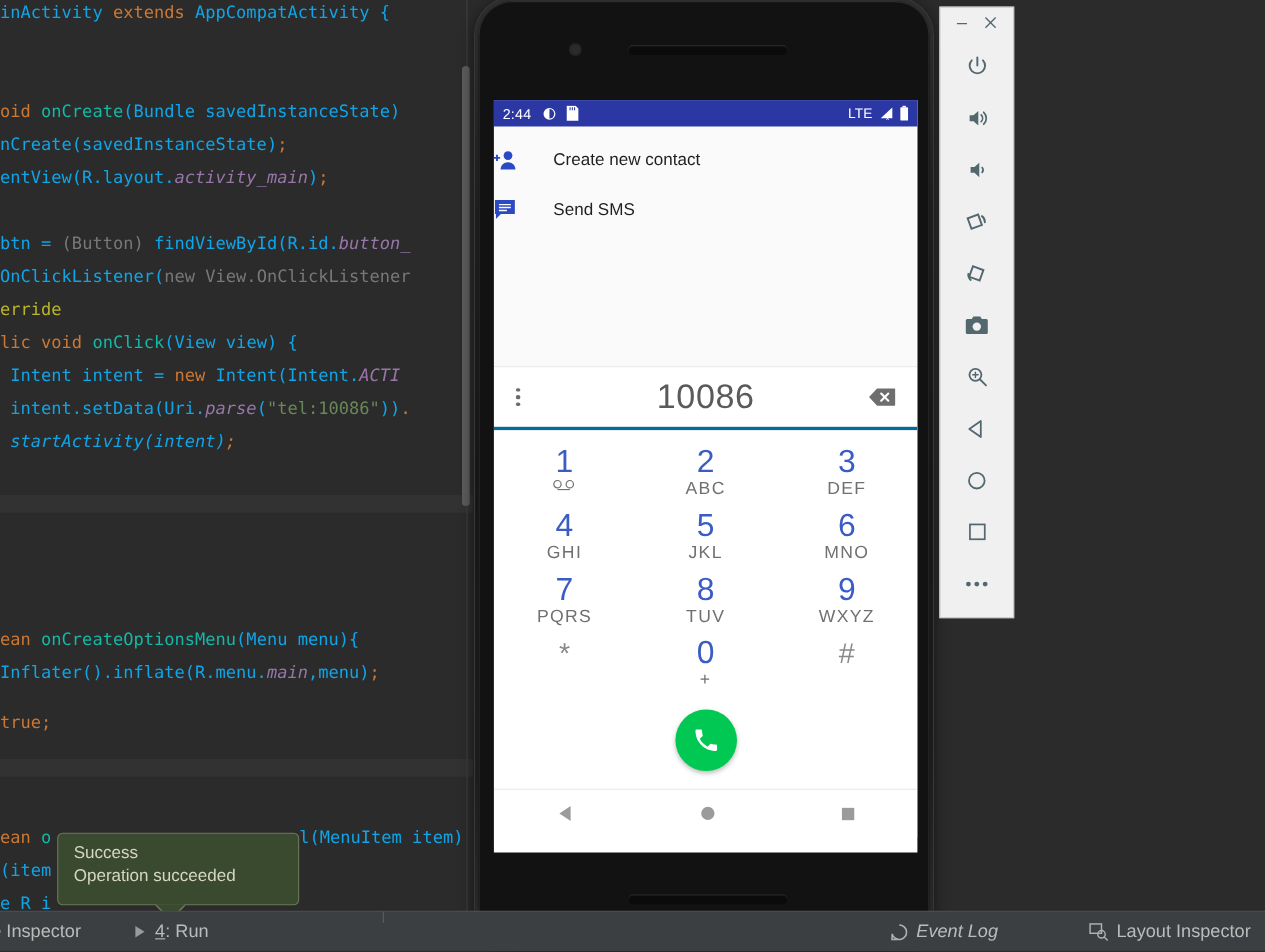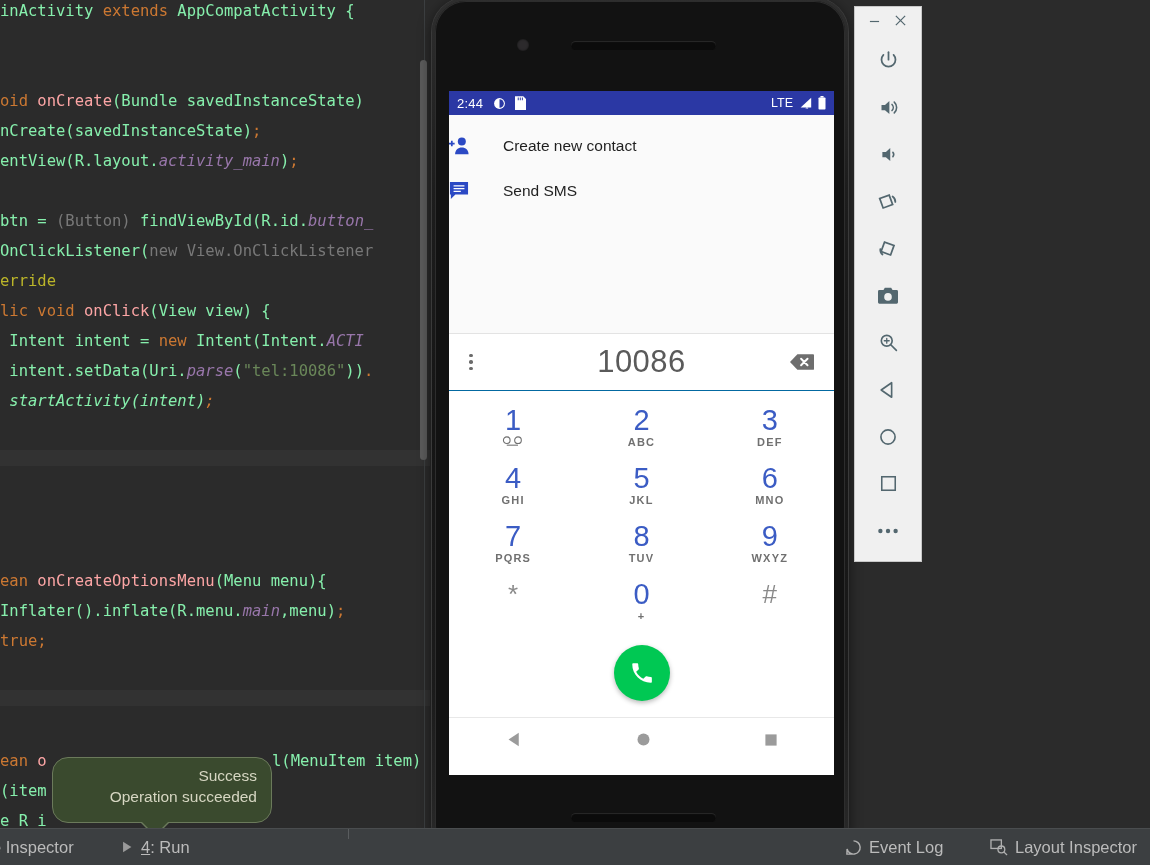--- a/index.html
+++ b/index.html
@@ -11,42 +11,42 @@
   .editor{
     position:absolute; left:0; top:0; width:430px; height:838px;
     background:#2b2b2b; overflow:hidden;
   }
   .code-line{
     position:absolute; left:0; white-space:pre;
     font-family:"DejaVu Sans Mono","Liberation Mono",monospace;
     font-size:15.5px; letter-spacing:0px; color:#a9b7c6;
   }
   .k{ color:#cc7832; }       
-  .p{ color:#86efac; }       
+  .p{ color:#0ea5e9; }       
   .d{ color:#6a8759; }       
-  .f{ color:#fca5a5; }       
+  .f{ color:#14b8a6; }       
   .g{ color:#787878; }       
   .v{ color:#9876aa; font-style:italic; }  
   .an{ color:#bbb529; }
 
   .editor-band{
     position:absolute; left:0; width:430px; height:16px; background:#323232;
   }
   .editor-scroll{
     position:absolute; top:0; width:7px; background:#5b5b5b; border-radius:4px;
   }
   .editor-rightline{
     position:absolute; left:424px; top:0; width:1px; height:838px; background:#3c3f41;
   }
 
   
   .balloon{
     position:absolute; left:52px; top:757px; width:220px; height:66px;
-    background:#3a4a2e; border:1px solid #6b7a5b; border-radius:16px;
-    padding:7px 14px 0 14px; color:#d6d6c2; z-index:40;text-align:right;
+    background:#3a4a2e; border:1px solid #6b7a5b; border-radius:5px;
+    padding:7px 14px 0 14px; color:#d6d6c2; z-index:40;
   }
   .balloon .t1{ font-size:15.5px; line-height:21px; }
   .balloon .t2{ font-size:15.5px; line-height:21px; }
   .balloon:after{
     content:""; position:absolute; left:89px; bottom:-13px;
     border-left:13px solid transparent; border-right:13px solid transparent;
     border-top:13px solid #3a4a2e;
   }
   .balloon:before{
     content:""; position:absolute; left:88px; bottom:-15px;
@@ -108,37 +108,37 @@
   
   .menulist{ background:#fafafa; padding-top:8px; height:218px; }
   .menu-row{ display:flex; align-items:center; height:45px; }
   .menu-row .mi{ width:30px; display:flex; align-items:center; }
   .menu-row .mlabel{ margin-left:24px; font-size:15.5px; color:#1f1f1f; }
 
   
   .dial-divider{ height:1px; background:#e3e3e3; }
   .dial-head{
     height:57px; display:flex; align-items:center; background:#fff; position:relative;
-    border-bottom:1px solid #0369a1;
+    border-bottom:3px solid #0369a1;
   }
   .kebab{ position:absolute; left:20px; display:flex; flex-direction:column; gap:3px; }
   .kebab i{ width:3.5px; height:3.5px; border-radius:50%; background:#6b6b6b; display:block; }
   .dial-number{
     width:100%; text-align:center; font-size:31px; color:#5a5a5a;
     font-family:"Liberation Sans",sans-serif; letter-spacing:.5px;
   }
   .backspace{ position:absolute; right:20px; }
 
   
   .keypad{ background:#fff; padding-top:6px; }
   .keyrow{ display:flex; }
   .key{ flex:1; height:58px; display:flex; flex-direction:column; align-items:center; justify-content:center; }
   .key .kd{ font-size:29px; color:#3b5cc4; line-height:30px; font-weight:300; }
   .key .kd.sym{ color:#8a8a8a; font-size:26px; }
-  .key .kl{ font-size:11px; color:#707070; letter-spacing:1.2px; margin-top:1px; height:12px;font-weight:bold; }
+  .key .kl{ font-size:16px; color:#707070; letter-spacing:1.2px; margin-top:1px; height:12px; }
   .callwrap{ height:88px; display:flex; align-items:center; justify-content:center; background:#fff; }
   .callbtn{
     width:56px; height:56px; border-radius:50%; background:#00c853;
     display:flex; align-items:center; justify-content:center;
     box-shadow:0 2px 5px rgba(0,0,0,.28);
   }
   .navbar{
     height:44px; border-top:1px solid #e8e8e8; background:#fff;
     display:flex; align-items:center; justify-content:space-around;
   }
@@ -168,21 +168,21 @@
         <div class="code-line" style="top: 152px;"><span class="p">entView(R.layout.</span><span class="v">activity_main</span><span class="p">)</span><span class="k">;</span></div>
         <div class="code-line" style="top: 212px;"><span class="p">btn = </span><span class="g">(Button)</span><span class="p"> findViewById(R.id.</span><span class="v">button_</span></div>
         <div class="code-line" style="top: 242px;"><span class="p">OnClickListener(</span><span class="g">new View.OnClickListener</span></div>
         <div class="code-line" style="top: 272px;"><span class="an">erride</span></div>
         <div class="code-line" style="top: 302px;"><span class="k">lic </span><span class="k">void </span><span class="f">onClick</span><span class="p">(View view) {</span></div>
         <div class="code-line" style="top: 332px;"><span class="p"> Intent intent = </span><span class="k">new</span><span class="p"> Intent(Intent.</span><span class="v">ACTI</span></div>
         <div class="code-line" style="top: 362px;"><span class="p"> intent.setData(Uri.</span><span class="v">parse</span><span class="p">(</span><span class="d">"tel:10086"</span><span class="p">))</span><span class="k">.</span></div>
         <div class="code-line" style="top: 392px; font-style: italic;"><span class="p"> startActivity(intent)</span><span class="k">;</span></div>
         <div class="code-line" style="top: 572px;"><span class="k">ean </span><span class="f">onCreateOptionsMenu</span><span class="p">(Menu menu){</span></div>
         <div class="code-line" style="top: 602px;"><span class="p">Inflater().inflate(R.menu.</span><span class="v">main</span><span class="p">,menu)</span><span class="k">;</span></div>
-        <div class="code-line" style="top: 632px;"><span class="k">true</span><span class="k">;</span></div>
+        <div class="code-line" style="top: 648px;"><span class="k">true</span><span class="k">;</span></div>
         <div class="code-line" style="top: 752px;"><span class="k">ean </span><span class="f">o</span></div>
         <div class="code-line" style="top: 782px;"><span class="p">(item</span></div>
         <div class="code-line" style="top: 812px;"><span class="p">e </span><span class="p">R i</span></div>
         <div class="code-line" style="top: 752px; left: 272px;"><span class="p">l(MenuItem item)</span></div>
       </div>
     <div id="code-bands">
         <div class="editor-band" style="top: 450px; height: 16px;"></div>
         <div class="editor-band" style="top: 690px; height: 16px;"></div>
       </div>
     <div class="editor-rightline"></div>
@@ -460,21 +460,21 @@
           <span>e Inspector</span>
         </div>
         <div class="sb-item" style="left: 120px;">
           <span>
             <svg width="14" height="14" viewBox="0 0 16 16">
               <path d="M3.5 2 L13 8 L3.5 14 Z" fill="#9a9a9a"></path>
             </svg>
           </span>
           <span><span class="sb-underline">4</span>: Run</span>
         </div>
-        <div class="sb-item" style="left: 845px;">
+        <div class="sb-item" style="left: 809px; font-style: italic;">
           <span>
             <svg width="17" height="17" viewBox="0 0 18 18" fill="none" stroke="#b0b0b0" stroke-width="1.5">
               <path d="M9 2 A7 7 0 1 1 2.2 10.5 L2 16 L9 16"></path>
             </svg>
           </span>
           <span>Event Log</span>
         </div>
         <div class="sb-item" style="left: 990px;">
           <span>
             <svg width="18" height="17" viewBox="0 0 19 18" fill="none" stroke="#b0b0b0" stroke-width="1.4">

